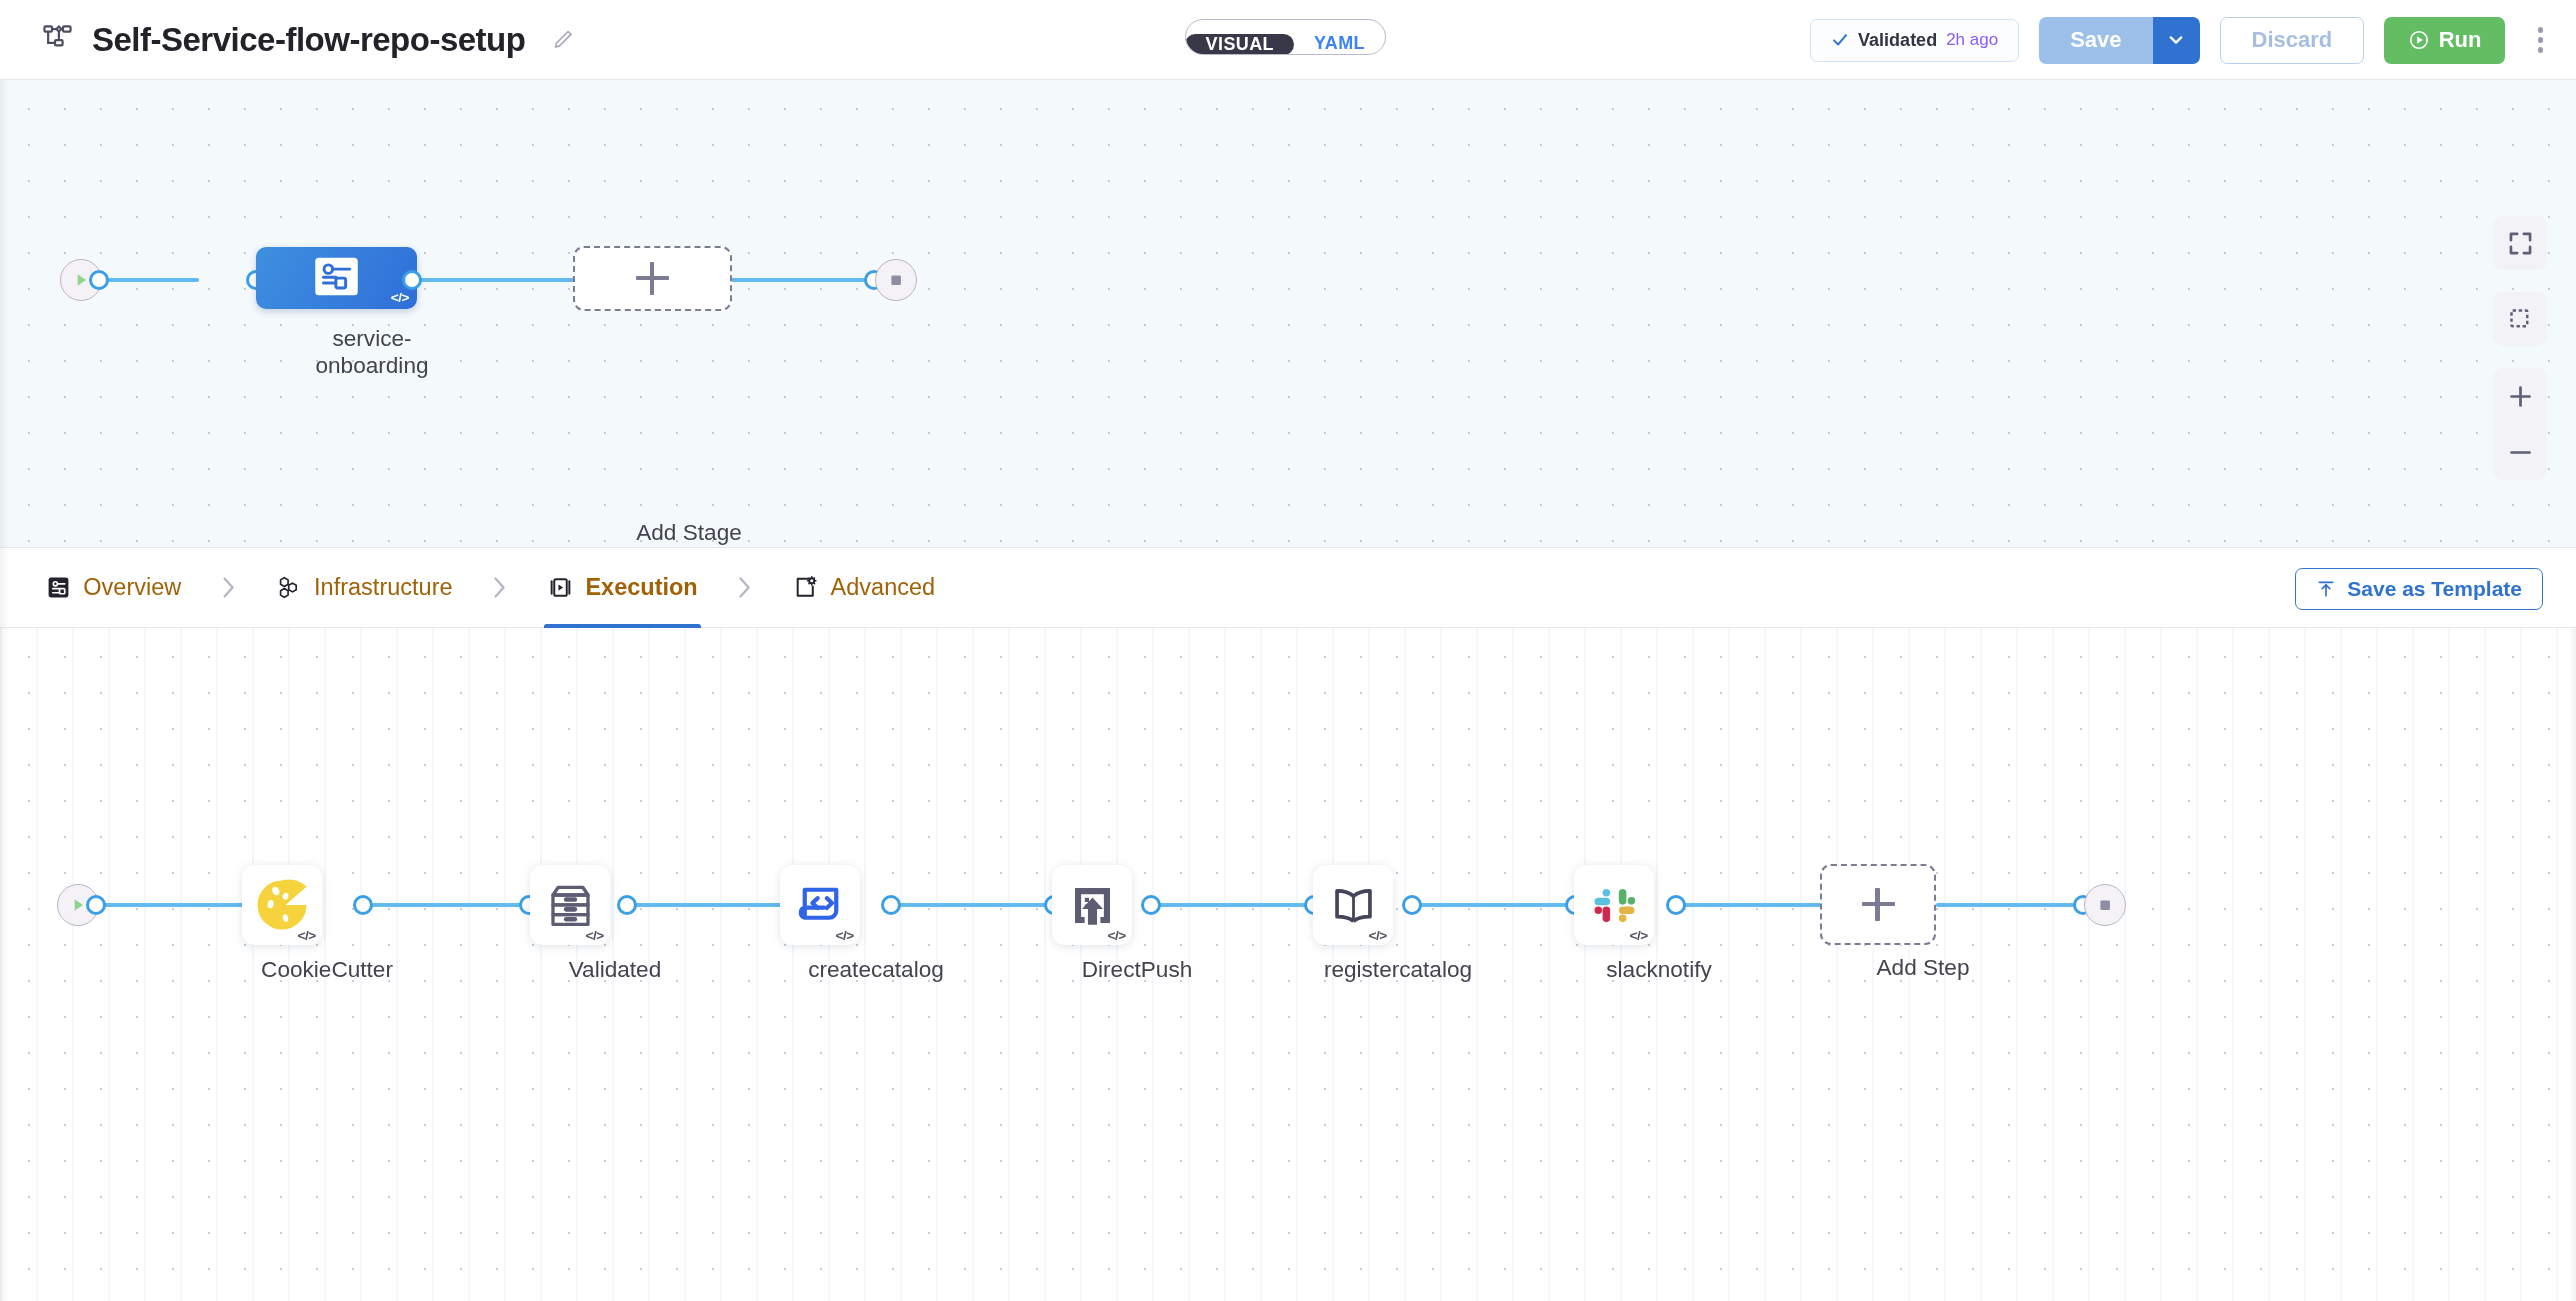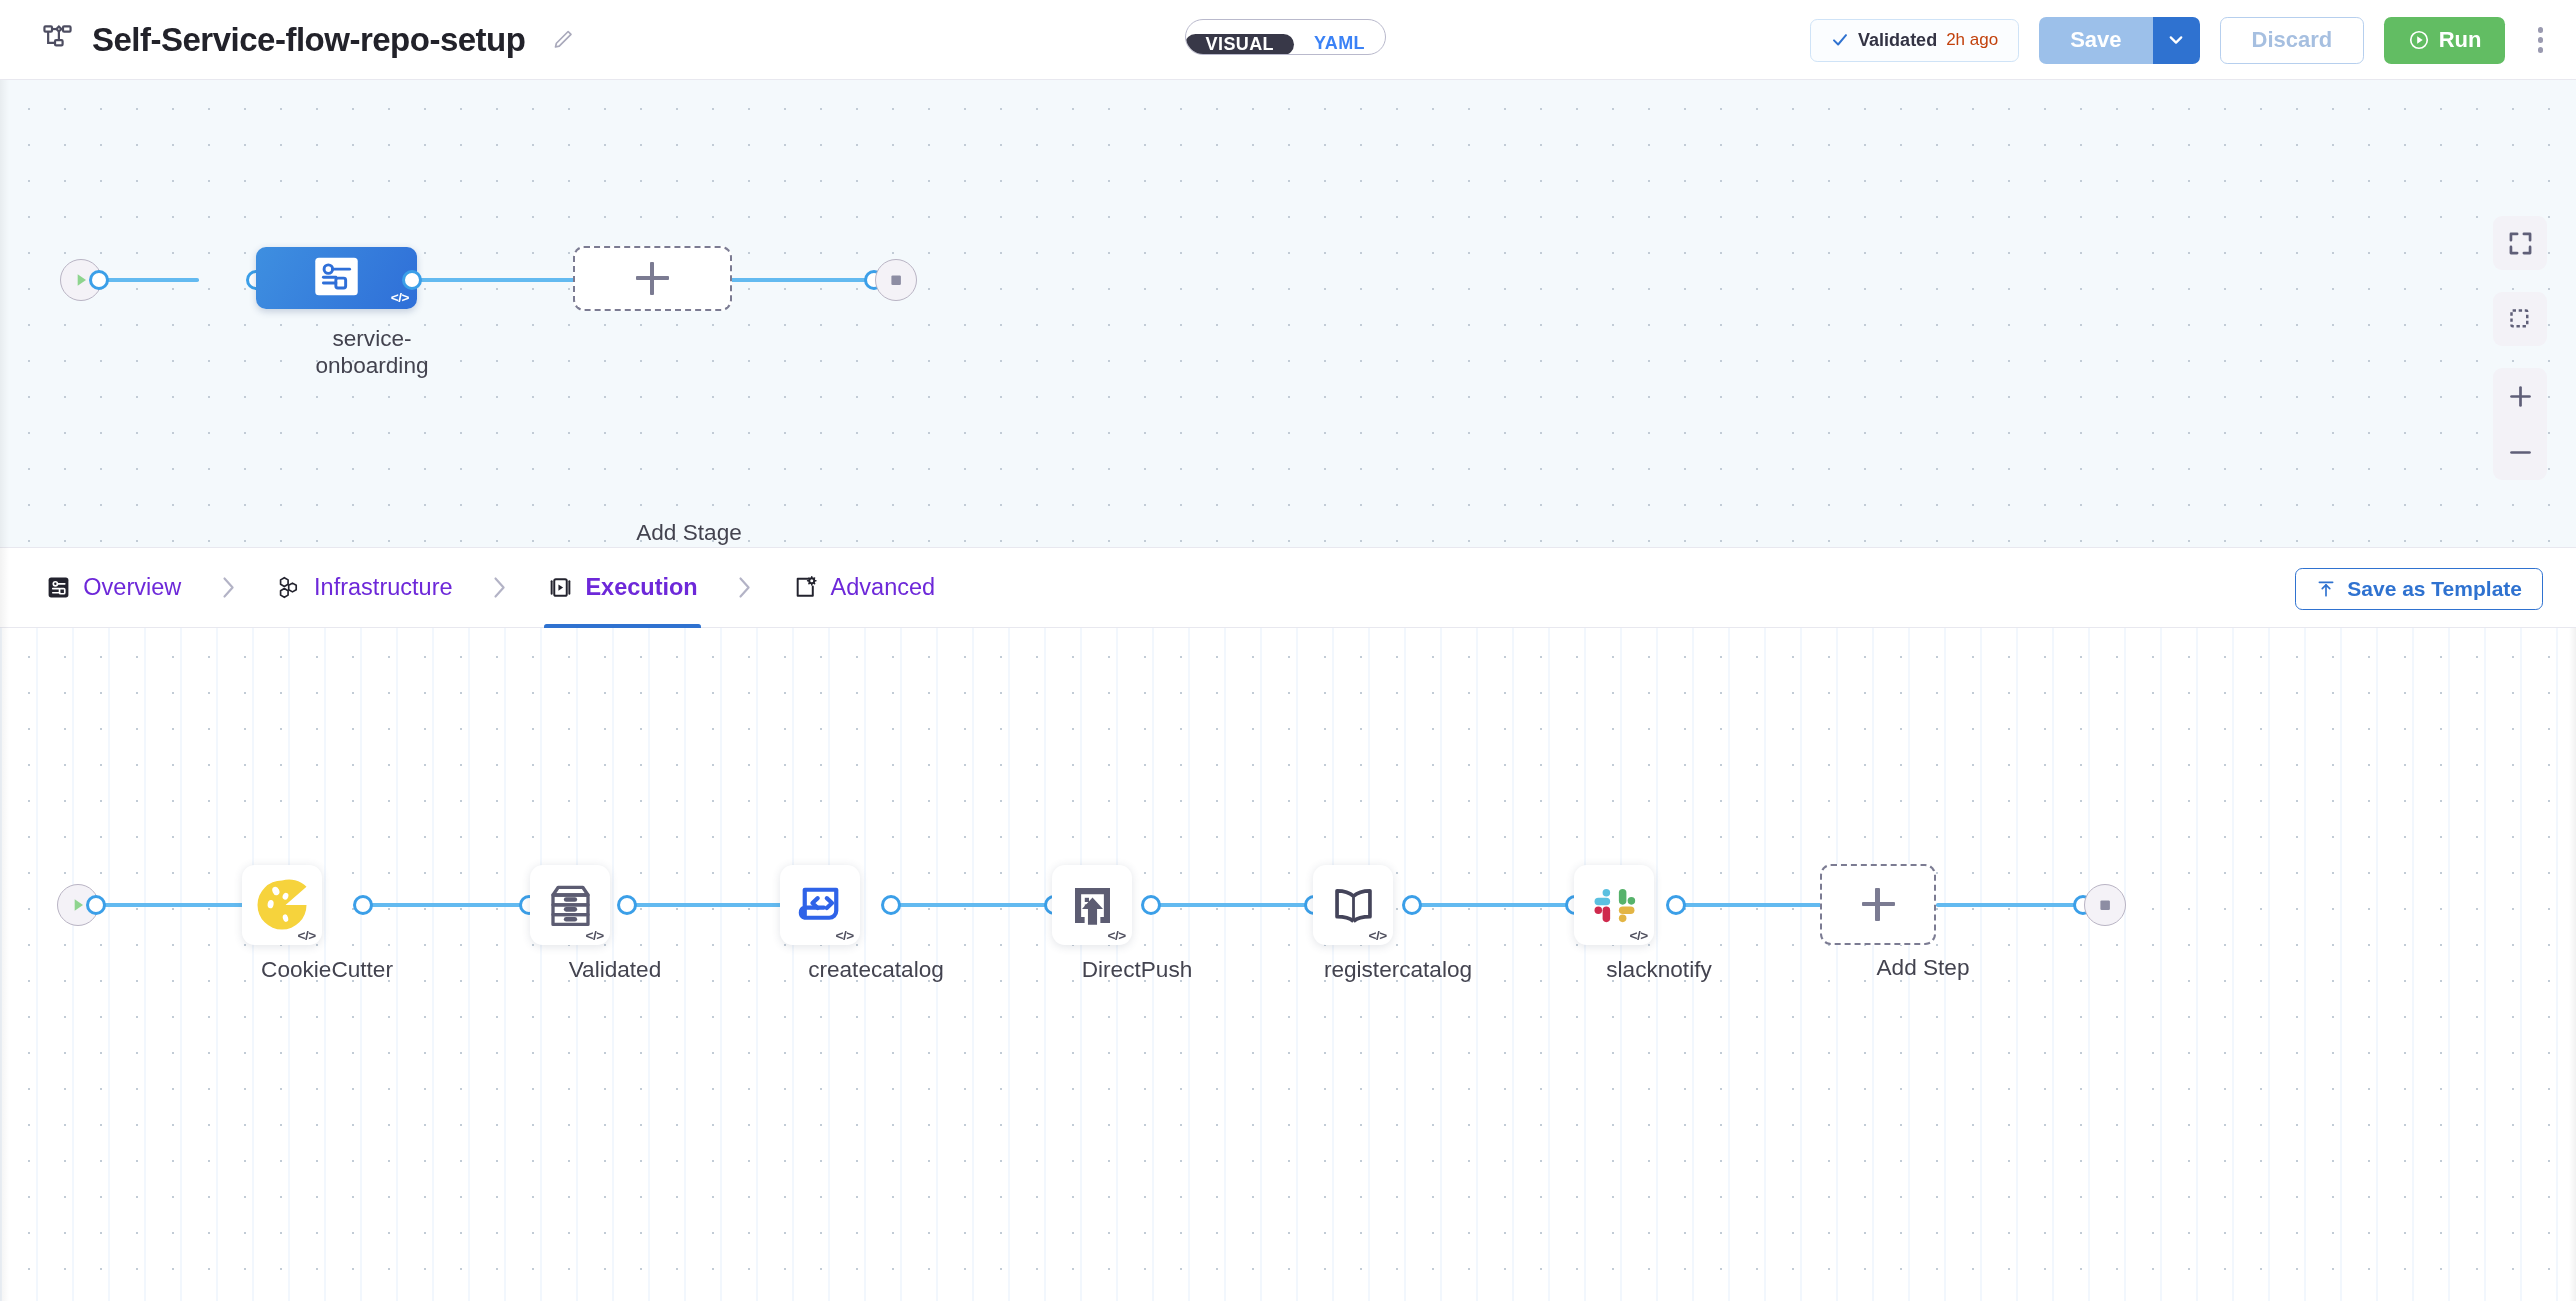--- a/index.html
+++ b/index.html
@@ -48,21 +48,21 @@
     display: flex; align-items: center; gap: 20px;
   }
   .validated-badge {
     display: flex; align-items: center; gap: 9px;
     height: 43px; padding: 0 20px;
     border: 0.9px solid #cfe3f7; border-radius: 7.2px; background: #fbfdff;
     cursor: pointer;
   }
   .check-icon { width: 18px; height: 18px; display:block; }
   .validated-label { font-size: 18px; color: #333344; font-weight: 600; }
-  .validated-time { font-size: 17px; color: #c2410c; font-weight: 400; }
+  .validated-time { font-size: 17px; color: #8b5cf6; font-weight: 400; }
 
   .save-group { display: flex; height: 47px; border-radius: 7.2px; overflow: hidden; }
   .save-btn {
     background: #9cc0ea; color: #ffffff;
     font-size: 22px; font-weight: 700;
     display: flex; align-items: center; justify-content: center;
     padding: 0 31px; cursor: default; border: none;
     font-family: inherit;
   }
   .save-caret {
@@ -194,21 +194,21 @@
   .tabbar {
     position: absolute; left: 0; top: 547px; width: 2576px; height: 81px;
     background: #ffffff; border-top: 0.9px solid #e8e8ef; border-bottom: 0.9px solid #e8e8ef;
     display: flex; align-items: center; z-index: 20;
   }
   .tabs { display: flex; align-items: center; margin-left: 42px; height: 81px; }
   .tab {
     display: flex; align-items: center; gap: 12.7px; height: 81px;
     padding: 0 3.6px; cursor: pointer; position: relative;
   }
-  .tab-label { font-size: 23.5px; color: #6d28d9; }
+  .tab-label { font-size: 23.5px; color: #a16207; }
   .tab.active .tab-label { font-weight: 600; }
   .tab.active::after {
     content: ""; position: absolute; left: 0; right: 0; bottom: 0;
     height: 4.5px; background: #2f72d0; border-radius: 2.7px 2.7px 0 0;
   }
   .tab-icon { width: 25px; height: 25px; display: block; }
   .tab-sep { margin: 0 34px; display: flex; align-items: center; }
   .tab-sep svg { display: block; }
   .save-template-btn {
     position: absolute; right: 33px; top: 20px; height: 42px;

